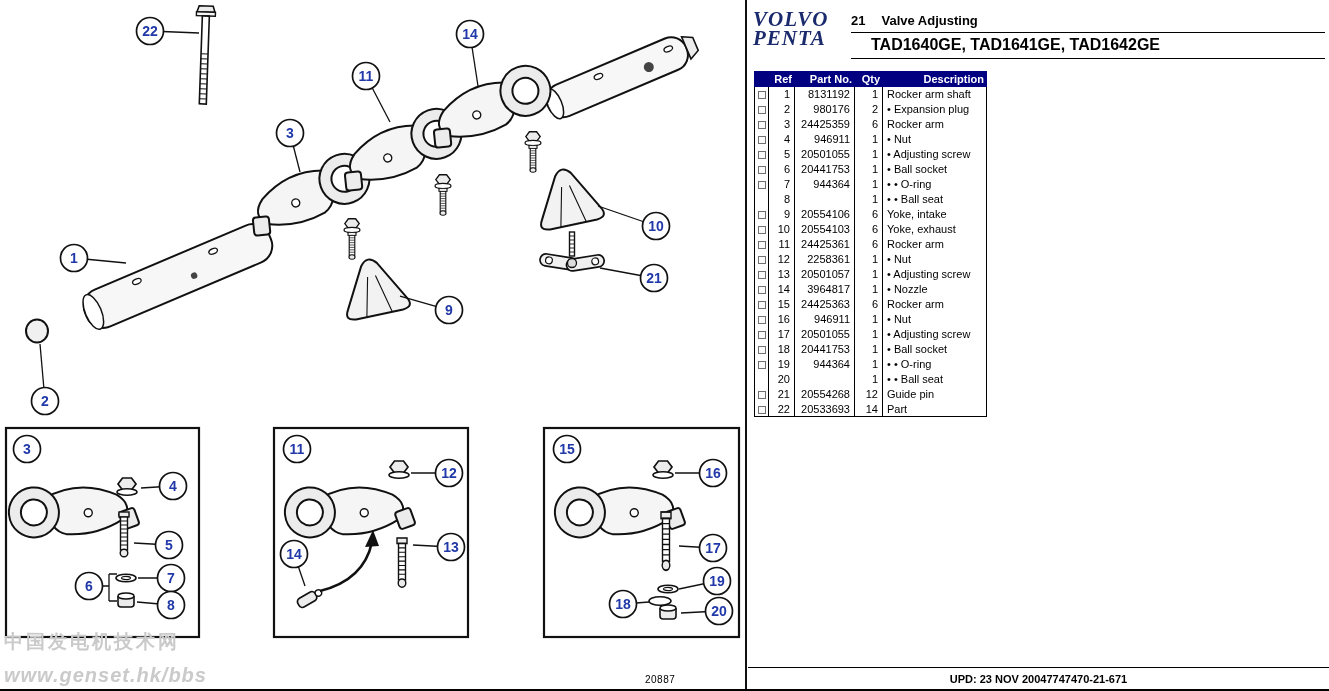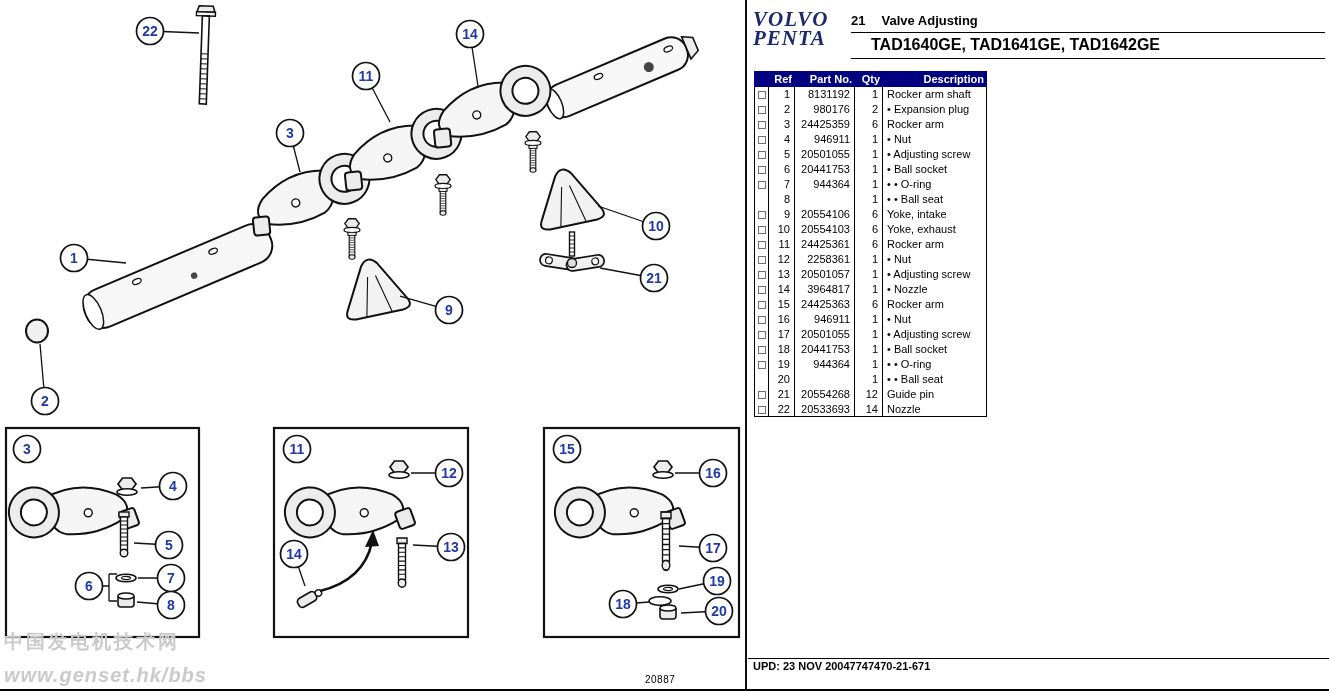--- a/index.html
+++ b/index.html
@@ -40,22 +40,22 @@
   }
   .parts td{
     height:15px;padding:0 4px;vertical-align:middle;white-space:nowrap;overflow:hidden;
     border-left:1px solid #000;border-right:1px solid #000;
   }
   .parts td.num{text-align:right}
   .parts td.txt{text-align:left;padding-left:4px}
   .parts td.col-cb{text-align:center;padding:0}
   .cb{display:inline-block;width:8px;height:8px;border:1px solid #707070;background:#fbfbfb;vertical-align:middle}
   .rp-footer{
-    position:absolute;left:1px;right:0;bottom:16px;height:15px;border-top:1px solid #000;
-    display:flex;align-items:center;justify-content:flex-start;padding:0 5px;
+    position:absolute;left:1px;right:0;bottom:0;height:22px;border-top:1px solid #000;
+    display:flex;align-items:center;justify-content:center;padding:0 5px;
     font-weight:bold;font-size:11px;background:#fff;
   }
   
   svg .callout-circle{fill:#fff;stroke:#111;stroke-width:1.7}
   svg text.callout-text{
     font-family:"Liberation Sans",sans-serif;font-size:14px;font-weight:bold;
     fill:var(--callout-blue);text-anchor:middle;
   }
   svg .leader{stroke:#111;stroke-width:1.3;fill:none}
   svg .inset-box{fill:none;stroke:#111;stroke-width:2.2}
@@ -509,21 +509,21 @@
             <td class="num">21</td>
             <td class="num">20554268</td>
             <td class="num">12</td>
             <td class="txt">Guide pin</td>
           </tr>
           <tr>
             <td class="col-cb"><span class="cb"></span></td>
             <td class="num">22</td>
             <td class="num">20533693</td>
             <td class="num">14</td>
-            <td class="txt">Nozzle</td>
+            <td class="txt">Part</td>
           </tr>
         </tbody>
     </table>
 
     <div class="rp-footer">
       <span>UPD: 23 NOV 2004</span>
       <span>7747470-21-671</span>
     </div>
   </div>
 </div>

